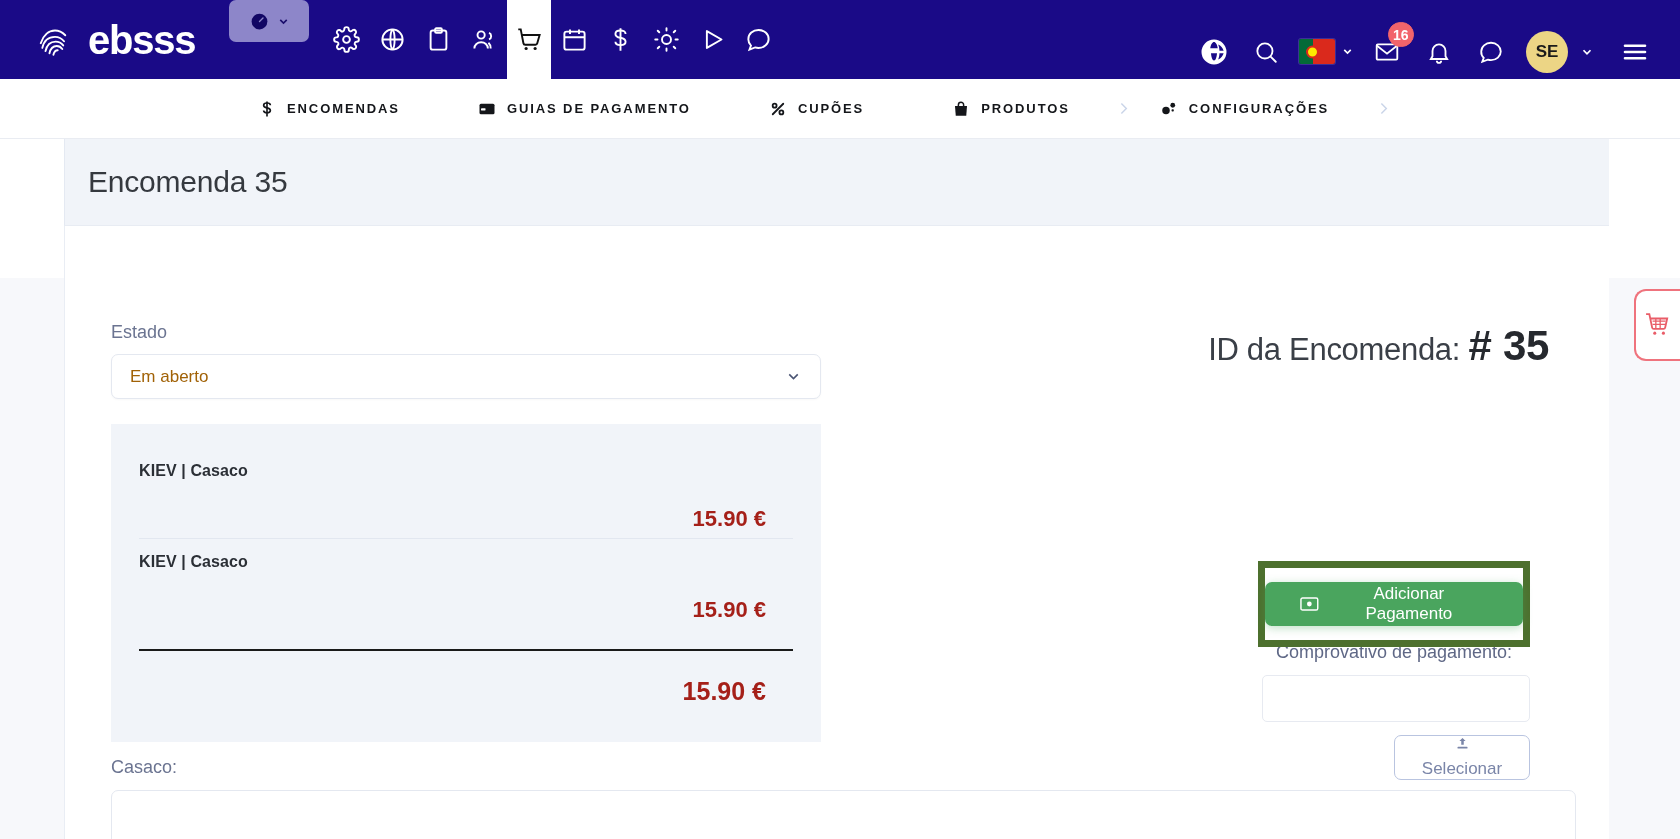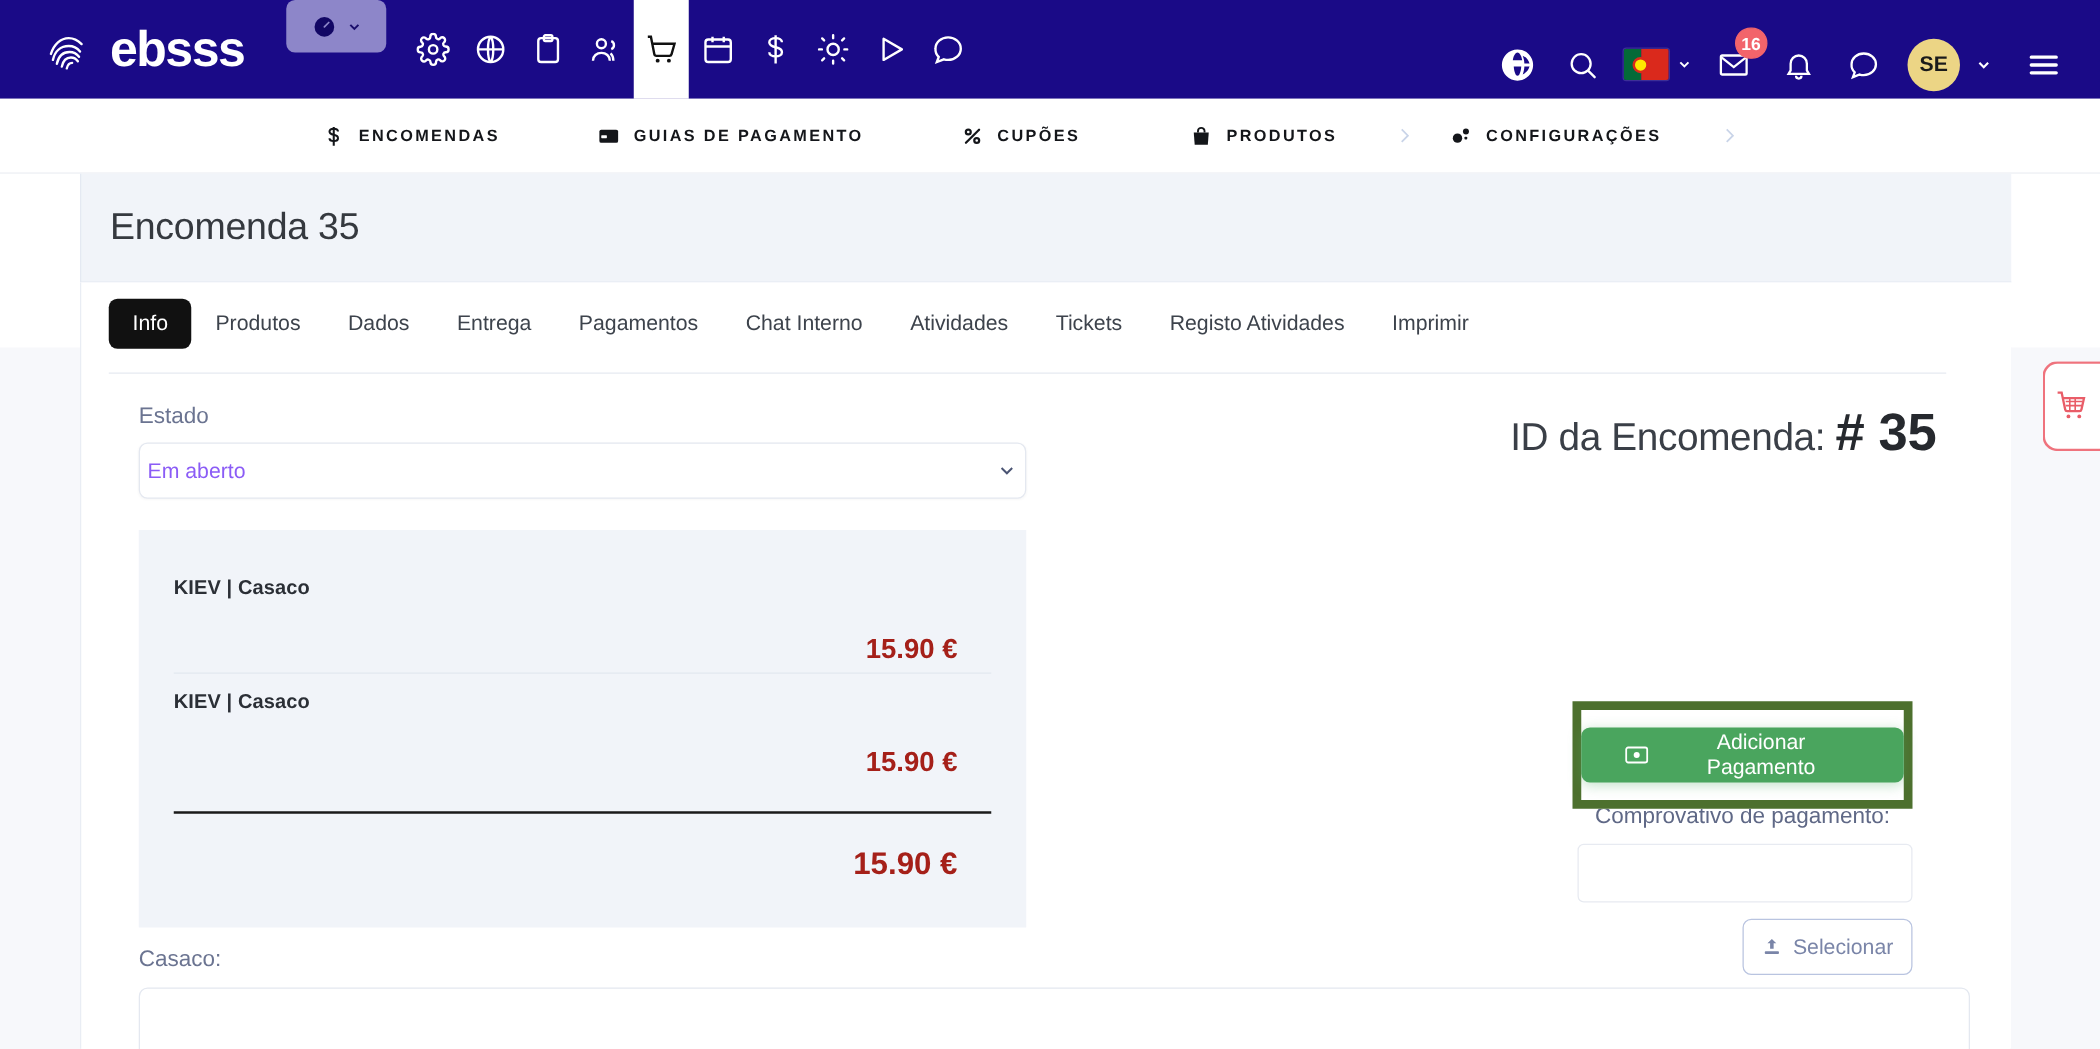--- a/index.html
+++ b/index.html
@@ -144,21 +144,21 @@
   .tab.active { background: #111111; color: #ffffff; font-weight: 400; }
 
   
   .left-col { position: absolute; top: 96px; left: 46px; width: 768px; }
   .field-label {
     font-size: 18px; color: #6b7491; margin-bottom: 11px;
   }
   .select-box {
     width: 710px; height: 45px; border: 1px solid #e4e8f0; border-radius: 7px;
     background: #ffffff; display: flex; align-items: center;
-    padding: 0 6px; font-size: 17px; color: #8b5cf6;
+    padding: 0 18px; font-size: 17px; color: #a16207;
     box-shadow: 0 1px 2px rgba(16,24,40,.03);
   }
   .select-box .sel-chev {
     margin-left: auto; width: 17px; height: 17px; color: #4a5473;
   }
 
   .items-panel {
     margin-top: 25px; width: 710px; background: #f1f4f9;
     padding: 24px 28px 36px 28px;
   }
@@ -225,20 +225,21 @@
     width: 268px; height: 47px;
     border: 1px solid #e7eaf1; border-radius: 5px; background: #fff;
   }
   .btn-select {
     position: absolute; top: 413px; right: 19px;
     width: 136px; height: 45px;
     border: 1px solid #b9c4e0; border-radius: 7px; background: #ffffff;
     color: #7a85a8; font-size: 17px;
     display: flex; align-items: center; justify-content: center; gap: 8px;
     font-family: "Liberation Sans", sans-serif;
+    flex-direction: column;
   }
   .btn-select svg { width: 17px; height: 17px; }
 
   
   .cart-fab {
     position: absolute; top: 150px; right: 0;
     width: 46px; height: 72px;
     border: 2px solid #ef737d; border-right: none;
     border-radius: 12px 0 0 12px;
     background: #ffffff; color: #e95d68;
@@ -447,32 +448,20 @@
 <div class="page">
   <div class="left-rail"></div>
   <div class="right-rail"></div>
 
   <div class="page-header">
     <div class="page-title">Encomenda 35</div>
   </div>
 
   <div class="card">
 
-    <div class="tabs">
-      <div class="tab active">Info</div>
-      <div class="tab">Produtos</div>
-      <div class="tab">Dados</div>
-      <div class="tab">Entrega</div>
-      <div class="tab">Pagamentos</div>
-      <div class="tab">Chat Interno</div>
-      <div class="tab">Atividades</div>
-      <div class="tab">Tickets</div>
-      <div class="tab">Registo Atividades</div>
-      <div class="tab">Imprimir</div>
-    </div>
 
     <div class="left-col">
       <div class="field-label">Estado</div>
       <div class="select-box">
         <span>Em aberto</span>
         <svg class="sel-chev" viewBox="0 0 24 24" fill="none" stroke="currentColor" stroke-width="2.2">
             <path d="M6 9l6 6 6-6"></path>
           </svg>
       </div>
 

